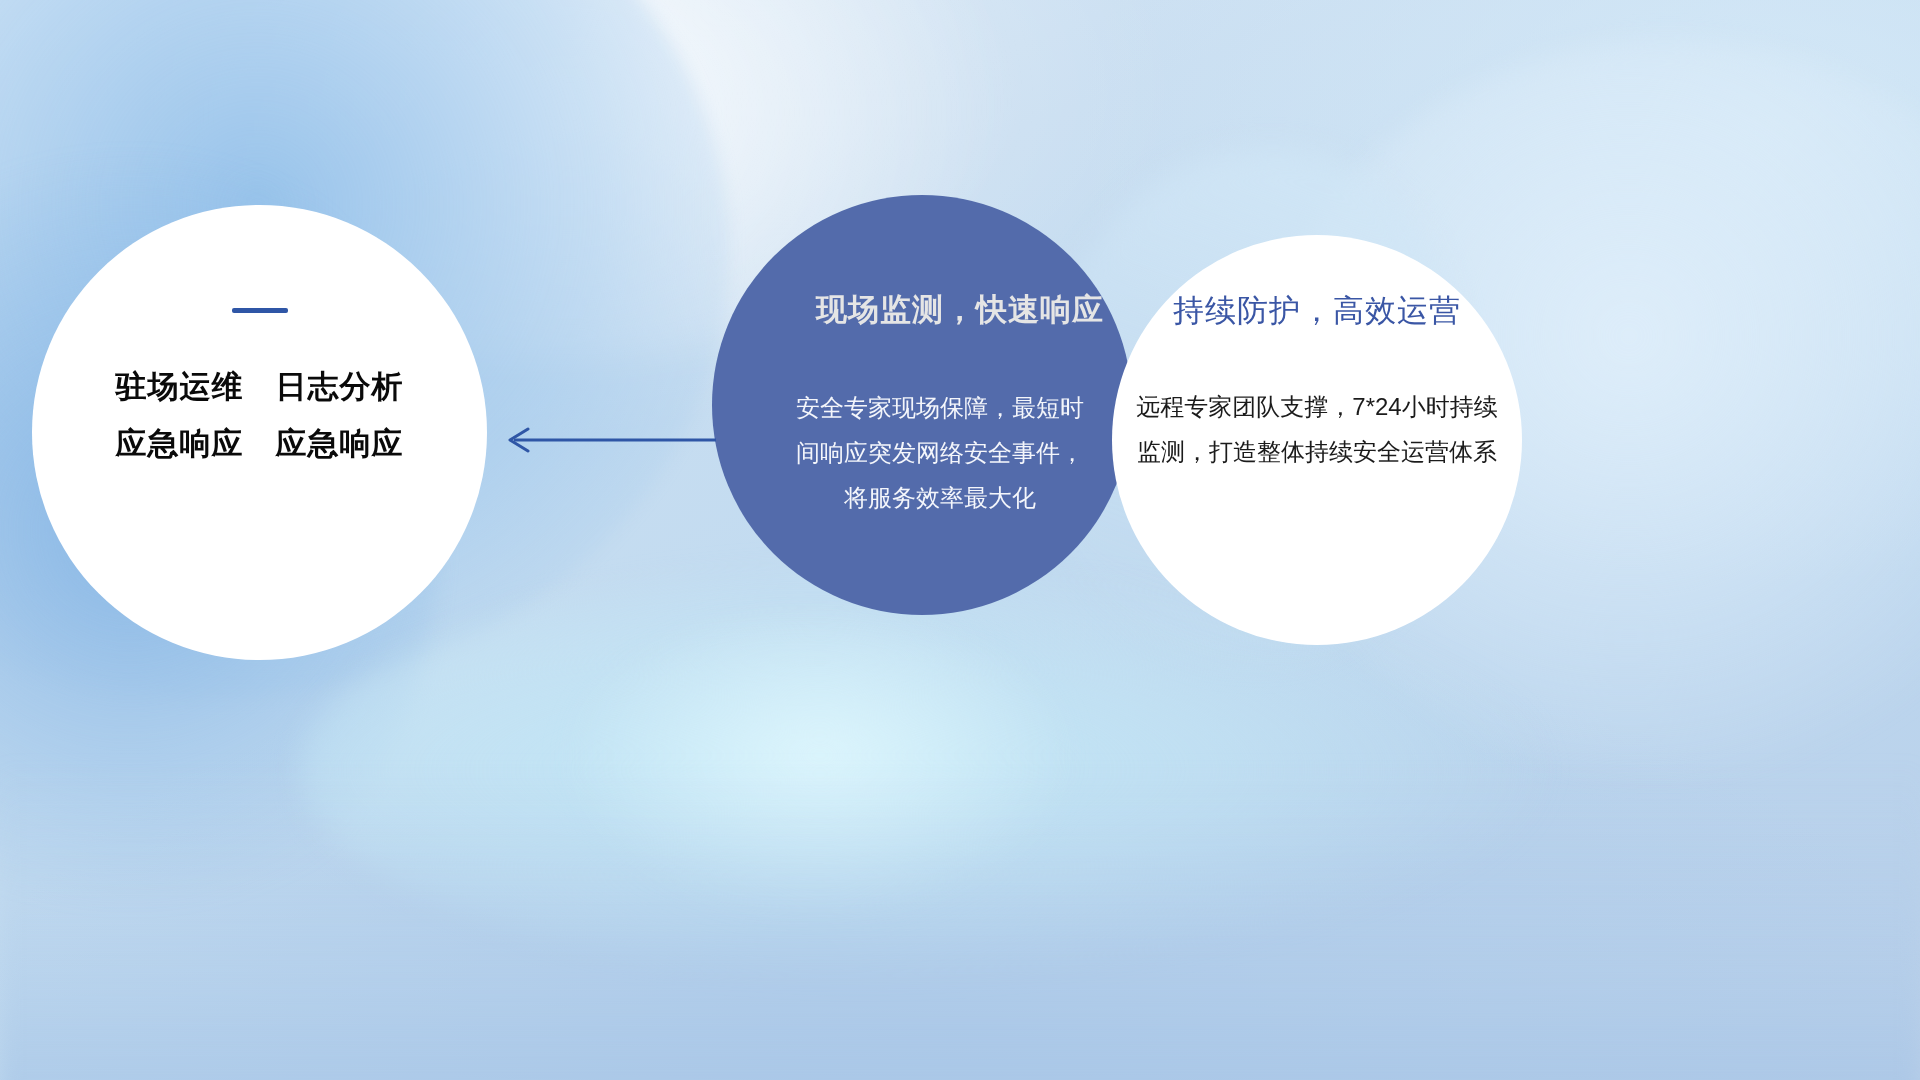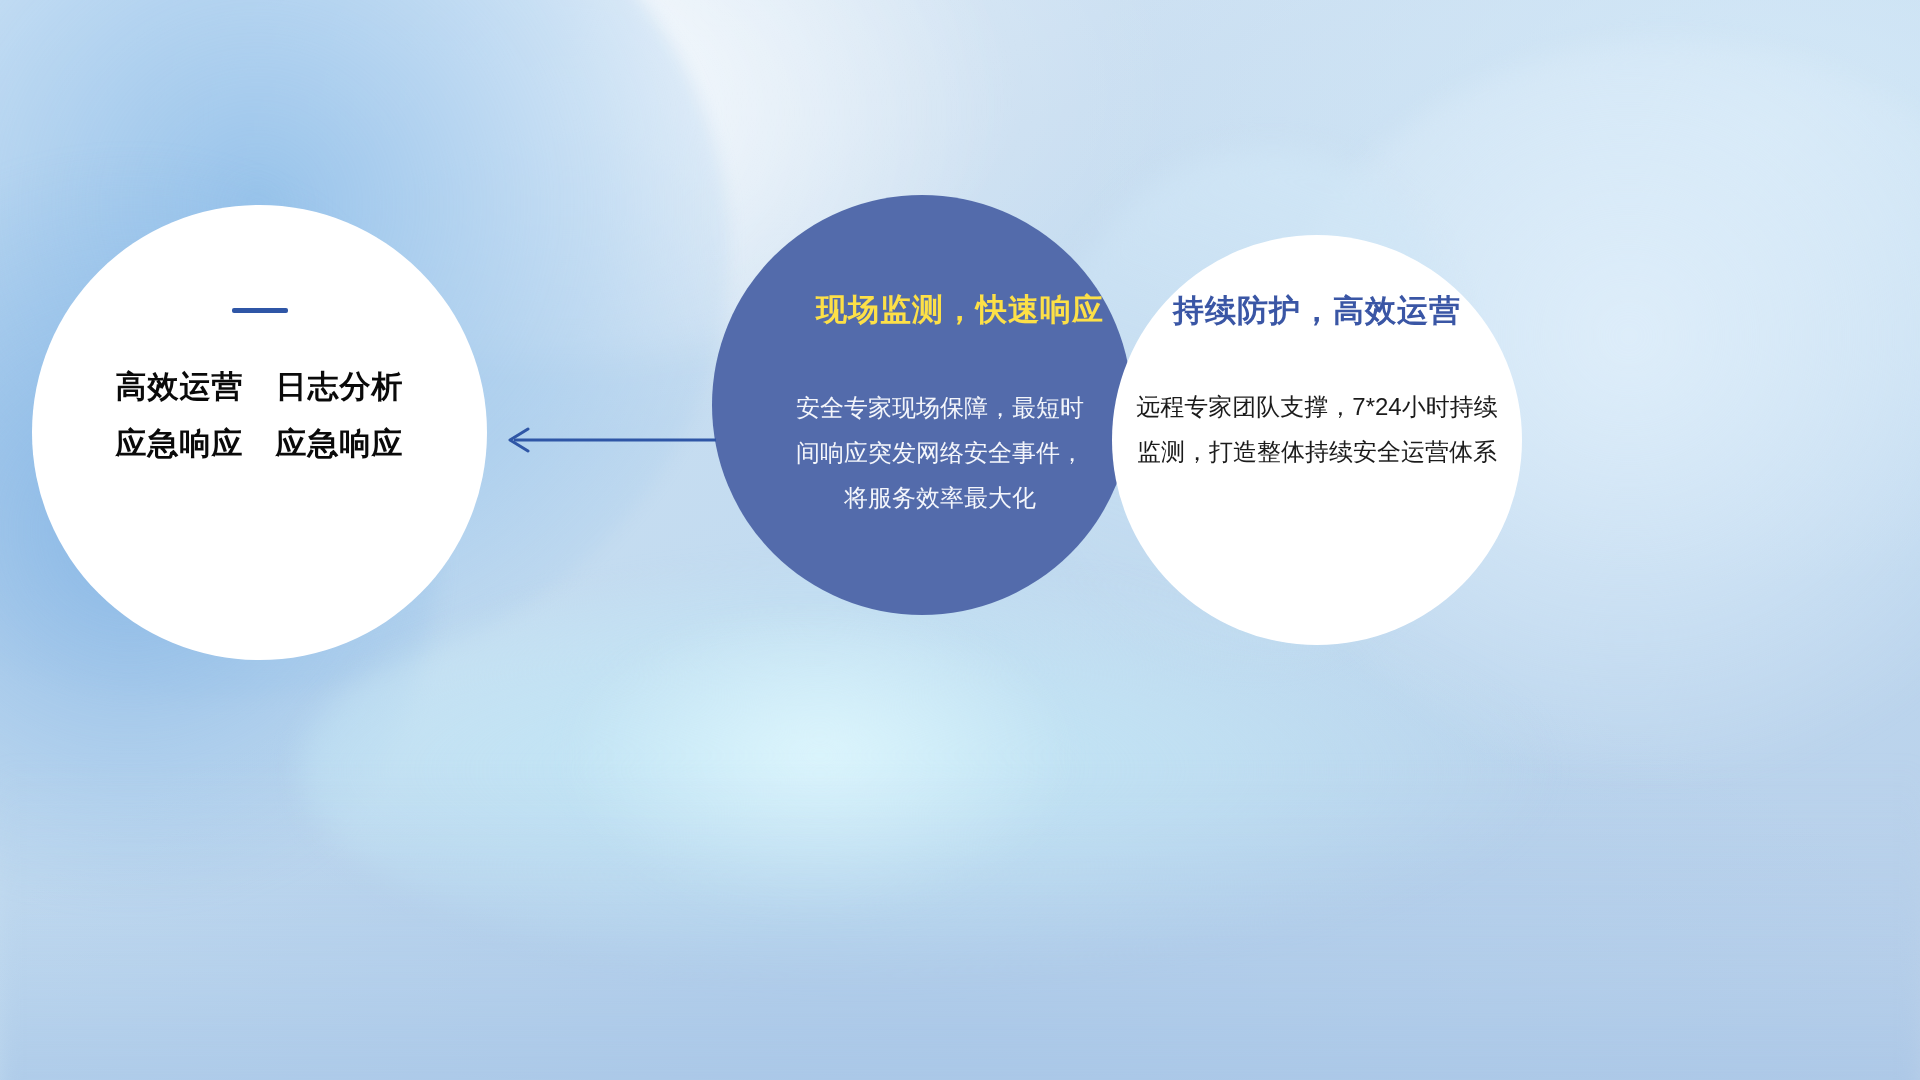--- a/index.html
+++ b/index.html
@@ -163,21 +163,21 @@
     top: 0;
     width: 420px;
     height: 420px;
     display: flex;
     flex-direction: column;
     align-items: center;
     padding-top: 94px;
     box-sizing: border-box;
   }
   .mid-title {
-    color: #fde047;
+    color: #e5e5e5;
     font-weight: bold;
     font-size: 31px;
     letter-spacing: 1px;
     white-space: nowrap;
     transform: translateX(38px);
   }
   .mid-body {
     margin-top: 54px;
     width: 300px;
     text-align: center;
@@ -195,21 +195,21 @@
     background: #ffffff;
     z-index: 3;
     display: flex;
     flex-direction: column;
     align-items: center;
     padding-top: 55px;
     box-sizing: border-box;
   }
   .right-title {
     color: #3a56a5;
-    font-weight: bold;
+    font-weight: normal;
     font-size: 31px;
     letter-spacing: 1px;
     white-space: nowrap;
   }
   .right-body {
     margin-top: 52px;
     width: 370px;
     text-align: center;
     color: #1b1b1b;
     font-size: 24px;
@@ -237,21 +237,21 @@
   <div class="bg-soft-left2"></div>
   <div class="bg-right-pale"></div>
   <div class="bg-blur-streak"></div>
   <div class="bg-cyan"></div>
   <div class="bg-cyan2"></div>
   <div class="bg-bottom-blue"></div>
 
   <div class="circle" id="circle-left">
     <div class="dash"></div>
     <div class="left-lines">
-      <div class="row">高效运营　日志分析</div>
+      <div class="row">驻场运维　日志分析</div>
       <div class="row">应急响应　应急响应</div>
     </div>
   </div>
 
   <div class="circle" id="circle-mid">
     <div class="mid-inner">
       <div class="mid-title">现场监测，快速响应</div>
       <div class="mid-body">安全专家现场保障，最短时间响应突发网络安全事件，将服务效率最大化</div>
     </div>
   </div>

